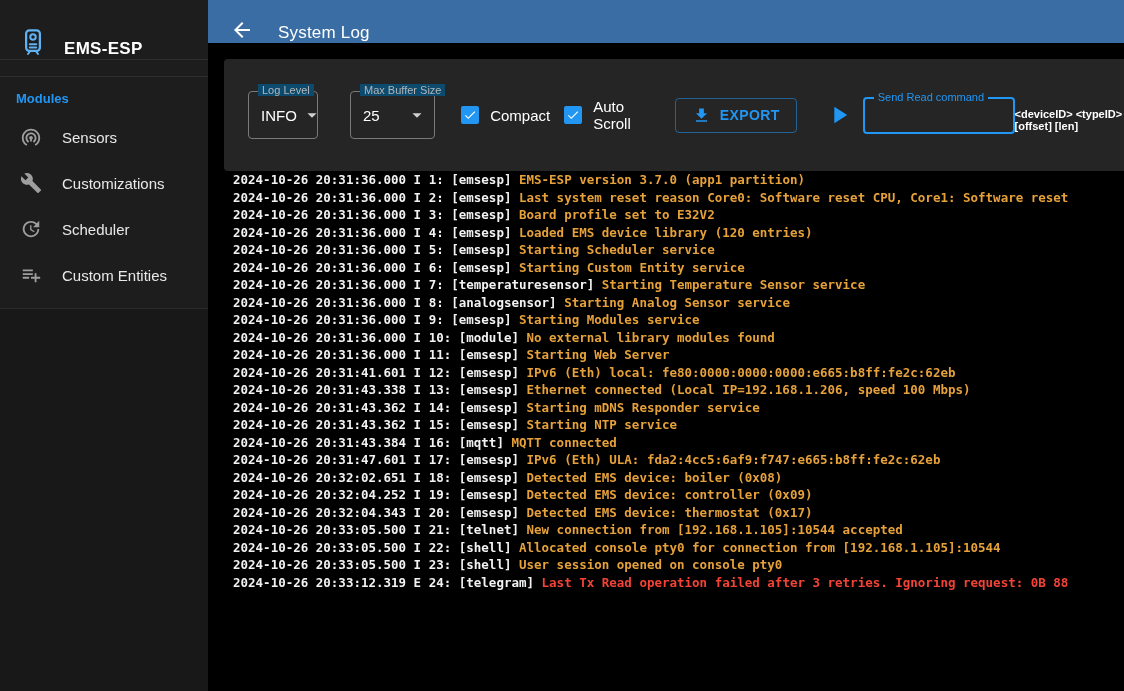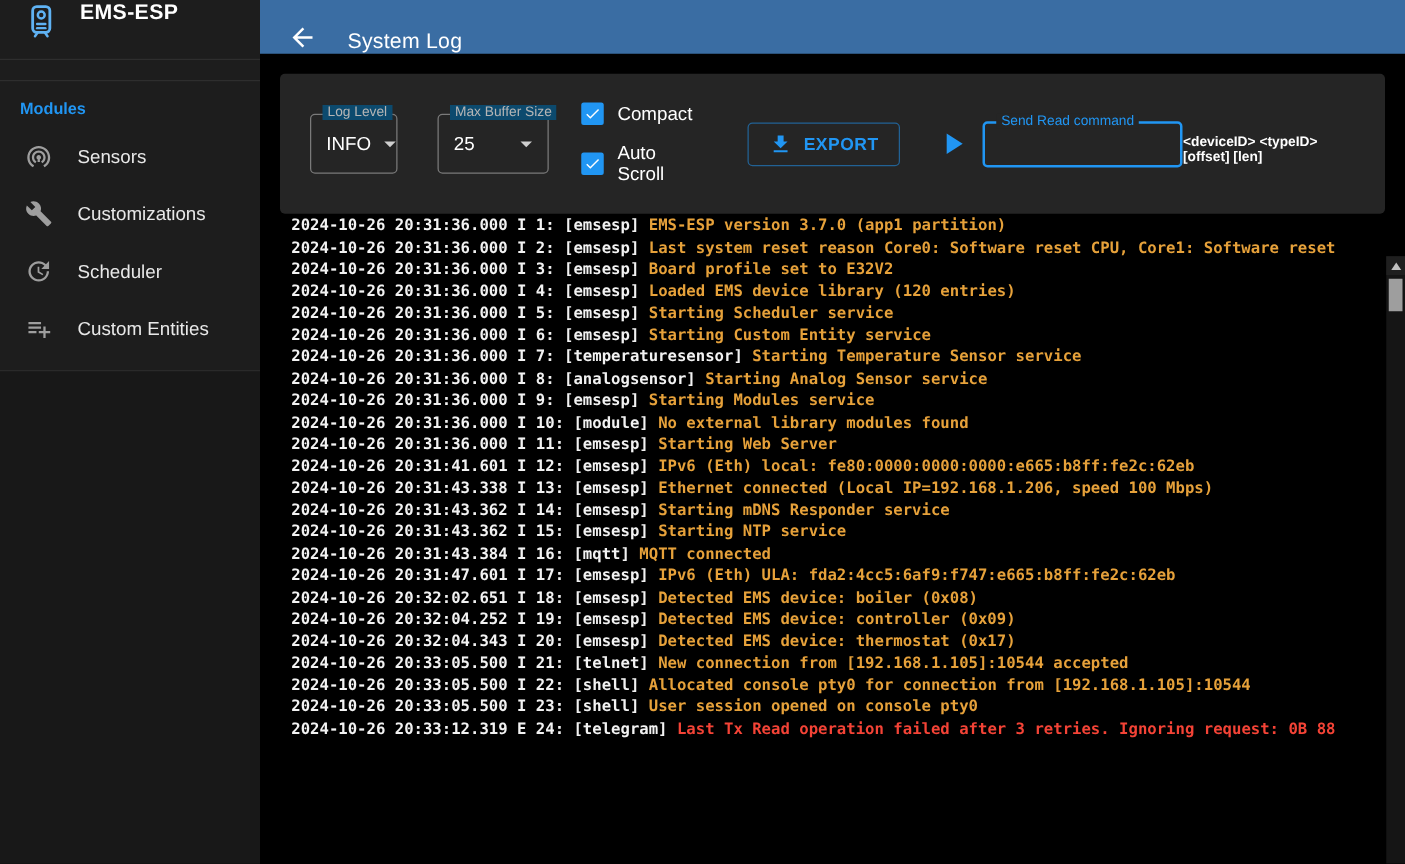--- a/index.html
+++ b/index.html
@@ -7,21 +7,21 @@
   body {
     width:1124px; height:691px; overflow:hidden;
     background:#000;
     font-family:"Liberation Sans", sans-serif;
     --appbar:#3a6da3; --accent:#2196f3; --log_info:#e6a13a; --log_error:#f44336;
   }
   .app { display:flex; width:1124px; height:691px; }
 
   
   .sidebar { width:208px; background:#1d1d1d; display:flex; flex-direction:column; flex-shrink:0; }
-  .sidebar-header { height:48px; display:flex; align-items:flex-start; gap:14px; padding:0 16px;
+  .sidebar-header { height:60px; display:flex; align-items:flex-end; gap:14px; padding:0 16px;
     border-bottom:1px solid #2e2e2e; }
   .logo { color:#5fb2f3; width:34px; height:34px; display:flex; align-items:center; justify-content:center; }
   .logo svg { width:30px; height:30px; }
   .app-title { color:#fff; font-size:17px; font-weight:700; letter-spacing:.3px; }
   .nav-item { height:38px; display:flex; align-items:center; gap:20px; padding:0 20px;
     color:#e8e8e8; font-size:15px; font-weight:500; cursor:pointer; }
   .nav-icon { width:22px; height:22px; color:#9e9e9e; flex-shrink:0; }
   .nav-icon svg { width:22px; height:22px; fill:currentColor; }
   .nav-top { padding:8px 0; }
   .nav-divider { border-top:1px solid #2e2e2e; }
@@ -45,21 +45,21 @@
     display:flex; align-items:center; padding:0 6px 0 12px; color:#fff; cursor:pointer; background:transparent; }
   .select-label { position:absolute; top:-8px; left:9px; background:#0c4a6e; padding:0 4px;
     font-size:11px; color:#b5b5b5; white-space:nowrap; }
   .select-value { font-size:15px; color:#fff; }
   .caret { width:22px; height:22px; color:#cfcfcf; margin-left:4px; }
   .caret svg { width:22px; height:22px; fill:currentColor; }
   .sel-loglevel { width:70px; margin-right:32px; }
   .sel-buffer { width:107px; margin-right:26px; }
   .sel-buffer .caret { margin-left:auto; }
 
-  .checks { display:flex; flex-direction:column; gap:14px; margin-right:44px; }
+  .checks { display:flex; flex-direction:row; gap:14px; margin-right:44px; }
   .check-row { display:flex; align-items:center; gap:11px; cursor:pointer; }
   .checkbox { width:18px; height:18px; border-radius:2px; border:2px solid #9e9e9e;
     display:flex; align-items:center; justify-content:center; flex-shrink:0; }
   .checkbox svg { width:14px; height:14px; fill:#fff; display:none; }
   .checkbox.checked { background:var(--accent); border-color:var(--accent); }
   .checkbox.checked svg { display:block; }
   .check-label { color:#fff; font-size:15px; font-weight:500; }
 
   .export-btn { display:flex; align-items:center; gap:9px; color:var(--accent);
     border:1px solid rgba(33,150,243,.55); border-radius:4px; background:transparent;

